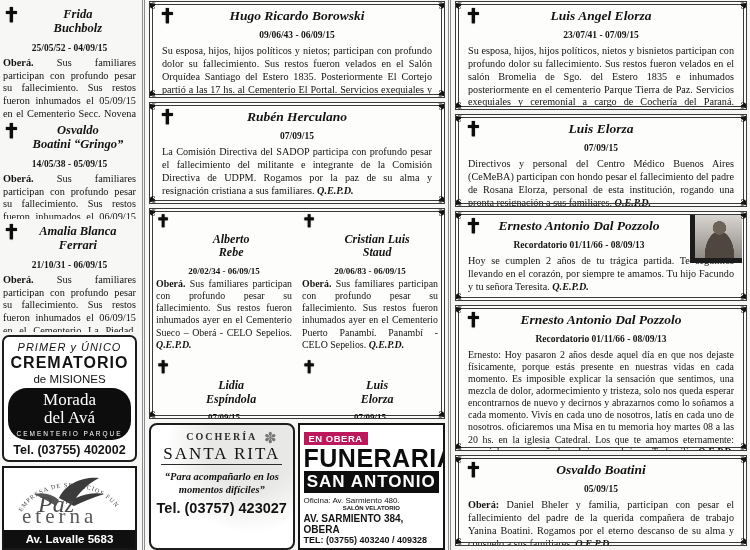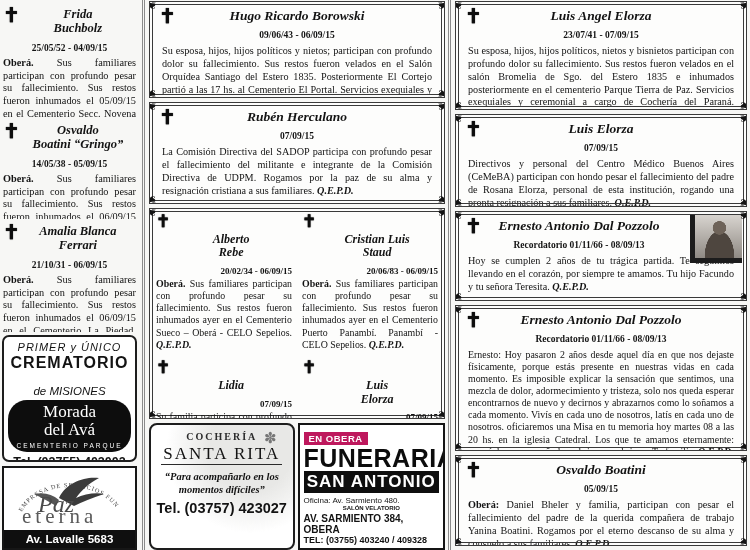--- a/index.html
+++ b/index.html
@@ -35,39 +35,39 @@
   .corn.tr{top:-4px;right:-3px;transform:scaleX(-1);}
   .corn.bl{bottom:-4px;left:-3px;transform:scaleY(-1);}
   .corn.br{bottom:-4px;right:-3px;transform:scale(-1,-1);}
 
   
   .gridbox{padding:4px 4px 2px 4px;}
   .grid2{display:grid;grid-template-columns:1fr 1fr;column-gap:6px;row-gap:8px;}
   .gnotice{position:relative;padding:0 2px;overflow:hidden;}
   .gn-head{display:flex;align-items:flex-start;}
   .gn-name{flex:1;text-align:center;font-weight:bold;font-style:italic;font-size:12px;line-height:1.15;padding-top:20px;}
-  .gn-dates{text-align:right;font-weight:bold;font-size:9px;padding:6px 0 2px 0;}
+  .gn-dates{text-align:center;font-weight:bold;font-size:9px;padding:6px 0 2px 0;}
   .gbody{font-size:9.9px;line-height:1.22;text-align:justify;}
 
   
   .photo{position:absolute;top:3px;right:4px;width:52px;height:48px;
     border-left:5px solid #1c1c1c;border-bottom:5px solid #1c1c1c;box-sizing:border-box;
     background:
       radial-gradient(circle at 52% 30%, #6e6359 17%, rgba(0,0,0,0) 18%),
       radial-gradient(ellipse at 52% 95%, #4e463f 42%, rgba(0,0,0,0) 43%),
       linear-gradient(#d8d4cf,#8f8a84);}
 
   
   .ad{box-sizing:border-box;overflow:hidden;}
   .ad-crematorio{border:2px solid #1d1d1d;border-radius:7px;background:#fff;
     padding:4px 4px 3px 4px;text-align:center;margin:3px 0 4px 0;
     font-family:"Liberation Sans", sans-serif;}
   .crem-l1{font-style:italic;font-size:11px;letter-spacing:1px;}
   .crem-l2{font-weight:bold;font-size:16px;letter-spacing:1px;padding:1px 0;}
-  .crem-l3{font-style:italic;font-size:11.5px;padding-bottom:3px;margin-top:12px;}
+  .crem-l3{font-size:11.5px;padding-bottom:3px;}
   .crem-block{background:#0d0d0d;color:#fff;padding:3px 2px 3px 2px;font-family:"Liberation Serif",serif;border-radius:19px;}
   .crem-b1{font-size:17px;line-height:1.05;}
   .crem-b3{font-size:6.5px;letter-spacing:2px;padding-top:3px;font-family:"Liberation Sans",sans-serif;}
   .crem-tel{font-weight:bold;font-size:12.5px;padding-top:3px;line-height:1.25;}
 
   .ad-paz{border:2px solid #161616;background:#fff;flex:1;margin-bottom:0;position:relative;
     display:flex;flex-direction:column;}
   .paz-logo{flex:1;position:relative;}
   .paz-strip{background:#0f0f0f;color:#fff;text-align:center;font-family:"Liberation Sans",sans-serif;
     font-weight:bold;font-size:11.5px;line-height:1.25;padding:2px 0 3px 0;}
@@ -226,20 +226,21 @@
             </div>
           </div>
           <div class="gn-dates">20/06/83 - 06/09/15</div>
           <div class="gbody"><span class="lead">Oberá.</span><span> Sus familiares participan con profundo pesar su fallecimiento. Sus restos fueron inhumados ayer en el Cementerio Puerto Panambí. Panambí - CELO Sepelios. </span><span class="qepd">Q.E.P.D.</span></div>
         </div>
         <div class="gnotice">
           <div class="gn-head">
             <span class="cross" style="position:static;font-size:17px;">✝</span>
             <div class="gn-name">
               <div>Lidia</div>
+              <div>Espíndola</div>
             </div>
           </div>
           <div class="gn-dates">07/09/15</div>
           <div class="gbody"><span class="lead"></span><span>Su familia participa con profundo dolor su fallecimiento. Honras exequiales y ceremonial a cargo de Casa Cuneo S.A. </span></div>
         </div>
         <div class="gnotice">
           <div class="gn-head">
             <span class="cross" style="position:static;font-size:17px;">✝</span>
             <div class="gn-name">
               <div>Luis</div>

